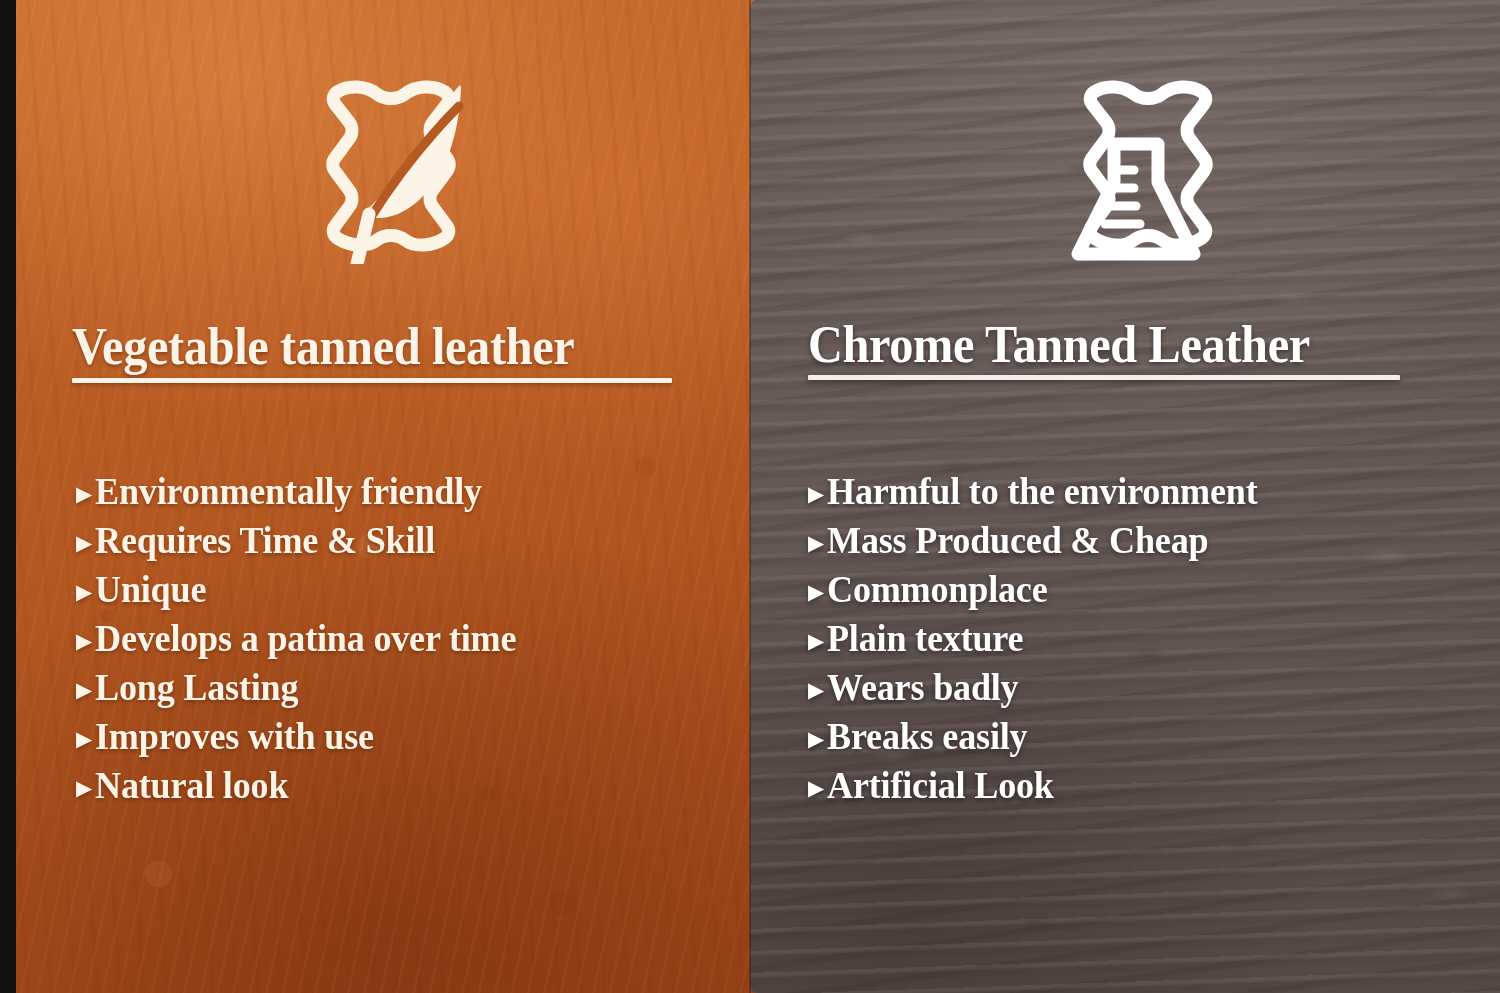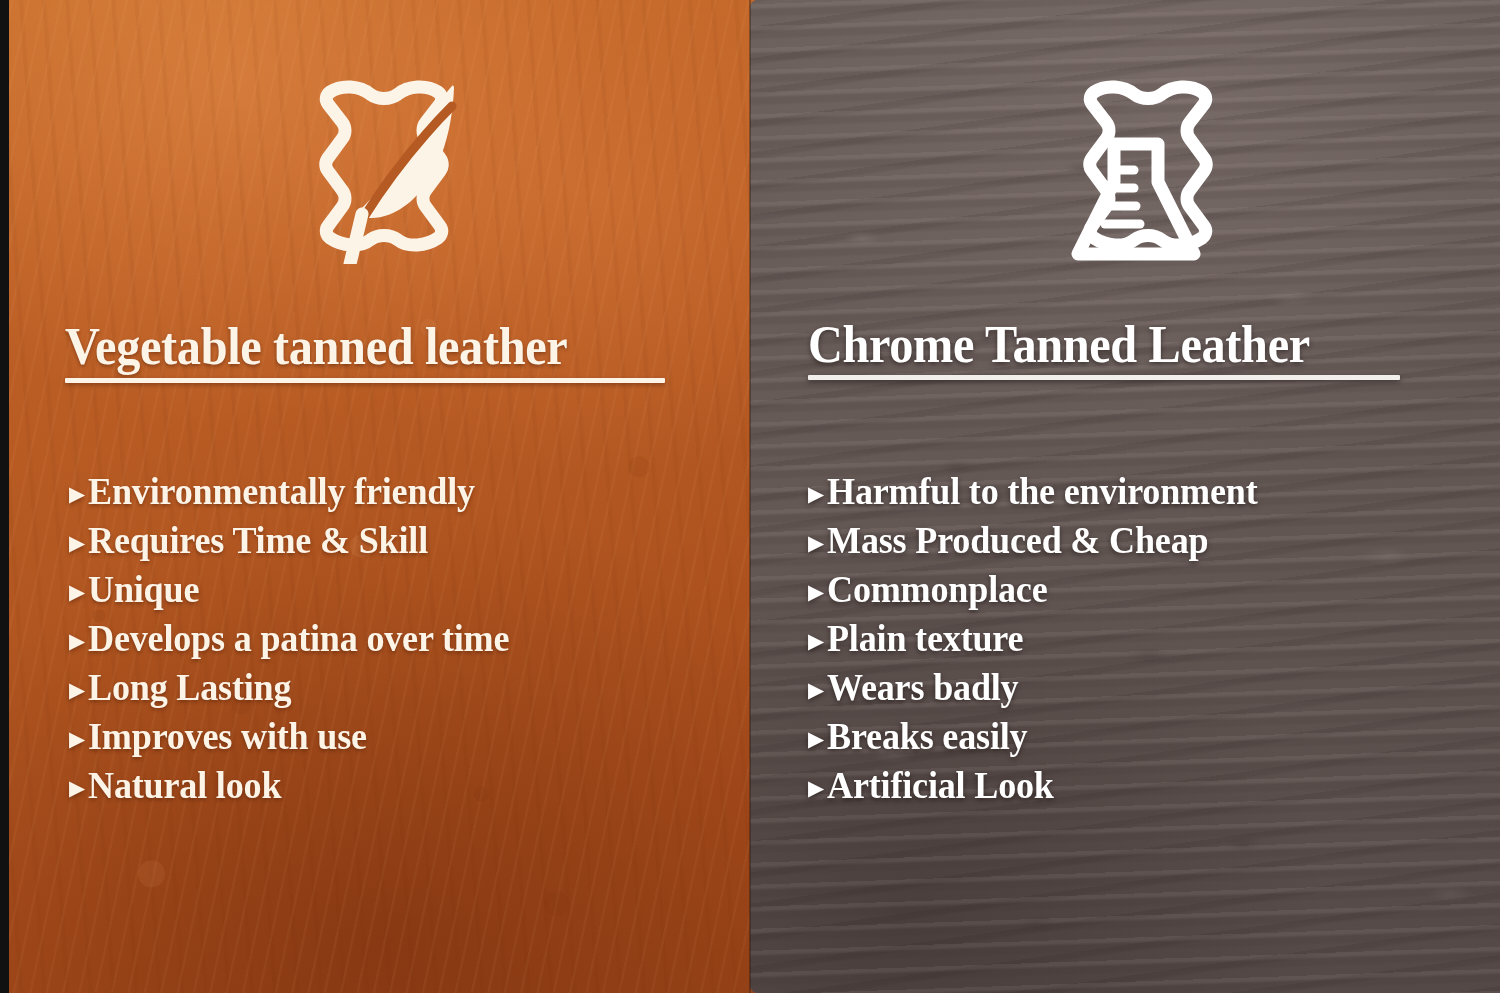--- a/index.html
+++ b/index.html
@@ -15,21 +15,21 @@
     font-family: "Liberation Serif", "DejaVu Serif", serif;
   }
 
   
   .panel {
     position: absolute;
     top: 0;
     height: 993px;
     overflow: hidden;
   }
-  .panel-left  { left: 9px;     width: 750px; }
+  .panel-left  { left: 16px;     width: 750px; }
   .panel-right { left: 750px; width: 796px; border-radius: 8px; }
 
   
   .bg-veg {
     position: absolute;
     inset: 0;
     background-color: #b45a22;
     background-image:
       radial-gradient(ellipse 70% 50% at 30% 8%,  rgba(255,170,100,0.30), rgba(255,170,100,0) 70%),
       radial-gradient(ellipse 60% 40% at 78% 20%, rgba(255,160,90,0.22),  rgba(255,160,90,0) 70%),

